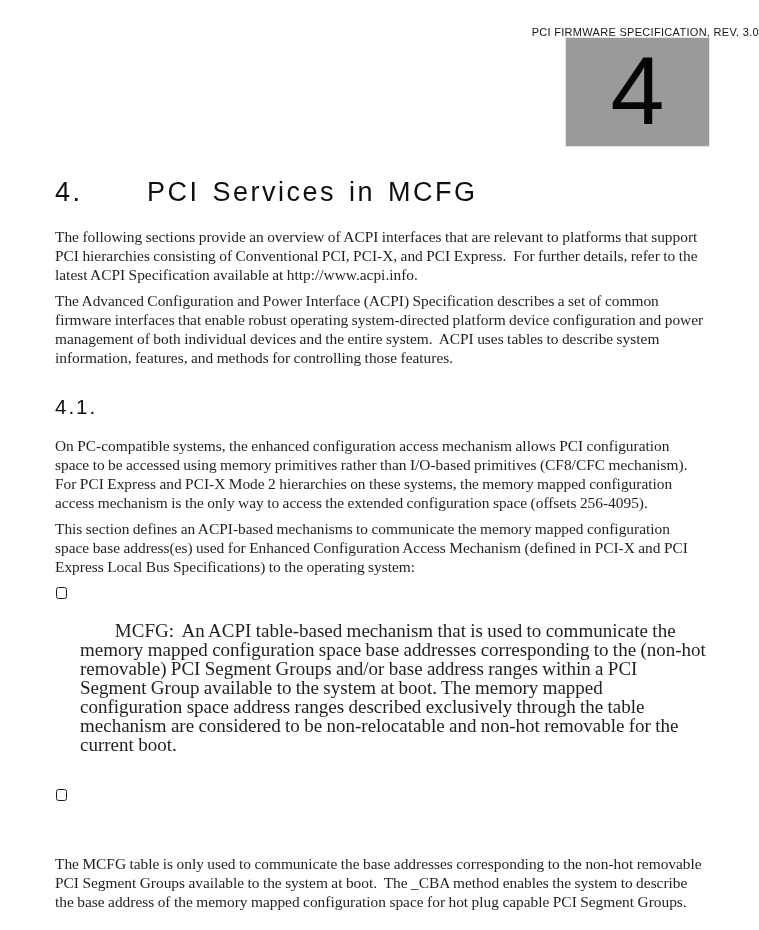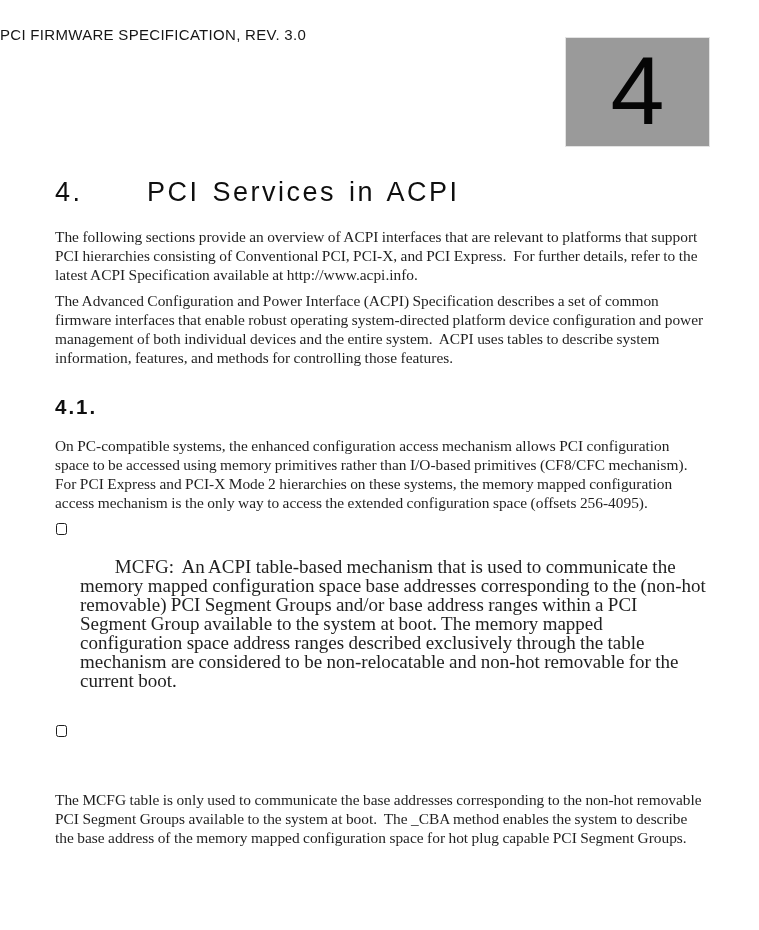--- a/index.html
+++ b/index.html
@@ -10,25 +10,25 @@
     height: 930px;
     background: #ffffff;
     overflow: hidden;
     font-family: "Liberation Serif", serif;
     color: #1f1f1f;
   }
 
   .running-header {
     position: absolute;
     top: 26px;
-    left: 0;
+    left: 8px;
     right: 0;
-    text-align: left;
+    text-align: right;
     font-family: "Liberation Sans", sans-serif;
-    font-size: 15px;
+    font-size: 11px;
     letter-spacing: 0.3px;
     color: #161616;
   }
 
   .chapter-tab {
     position: absolute;
     left: 565px;
     top: 37px;
     width: 145px;
     height: 110px;
@@ -64,21 +64,21 @@
     line-height: 33px;
     letter-spacing: 2.5px;
     word-spacing: 3px;
     color: #0f0f0f;
   }
 
   h2.section-heading {
     display: flex;
     margin: 24px 0 14px 0;
     font-family: "Liberation Sans", sans-serif;
-    font-weight: 700;
+    font-weight: 400;
     font-size: 20.5px;
     line-height: 31px;
     letter-spacing: 2px;
     word-spacing: 3px;
     color: #0f0f0f;
   }
 
   .h-num { flex: none; width: 92px; }
   h2.section-heading .h-text { width: 560px; }
 
@@ -125,33 +125,34 @@
   <div class="running-header">PCI FIRMWARE SPECIFICATION, REV. 3.0</div>
 
   <div class="chapter-tab">
     <span class="tab-number">4</span>
   </div>
 
   <div class="content">
 
     <h1 class="chapter-heading">
       <span class="h-num">4.</span>
-      <span class="h-text">PCI Services in ACPI</span>
+      <span class="h-text">PCI Services in MCFG</span>
     </h1>
 
     <p class="body-text">The following sections provide an overview of ACPI interfaces that are relevant to platforms that support PCI hierarchies consisting of Conventional PCI, PCI-X, and PCI Express.  For further details, refer to the latest ACPI Specification available at http://www.acpi.info.</p>
 
     <p class="body-text">The Advanced Configuration and Power Interface (ACPI) Specification describes a set of common firmware interfaces that enable robust operating system-directed platform device configuration and power management of both individual devices and the entire system.  ACPI uses tables to describe system information, features, and methods for controlling those features.</p>
 
     <h2 class="section-heading">
       <span class="h-num">4.1.</span>
     </h2>
 
     <p class="body-text">On PC-compatible systems, the enhanced configuration access mechanism allows PCI configuration space to be accessed using memory primitives rather than I/O-based primitives (CF8/CFC mechanism).  For PCI Express and PCI-X Mode 2 hierarchies on these systems, the memory mapped configuration access mechanism is the only way to access the extended configuration space (offsets 256-4095).</p>
 
+    <p class="body-text">This section defines an ACPI-based mechanisms to communicate the memory mapped configuration space base address(es) used for Enhanced Configuration Access Mechanism (defined in PCI-X and PCI Express Local Bus Specifications) to the operating system:</p>
 
     <ul class="bullet-list">
       <li>
         <span class="ballot-square-icon"></span>
         <span>MCFG:  An ACPI table-based mechanism that is used to communicate the memory mapped configuration space base addresses corresponding to the (non-hot removable) PCI Segment Groups and/or base address ranges within a PCI Segment Group available to the system at boot. The memory mapped configuration space address ranges described exclusively through the table mechanism are considered to be non-relocatable and non-hot removable for the current boot.</span>
       </li>
       <li>
         <span class="ballot-square-icon"></span>
       </li>
     </ul>

